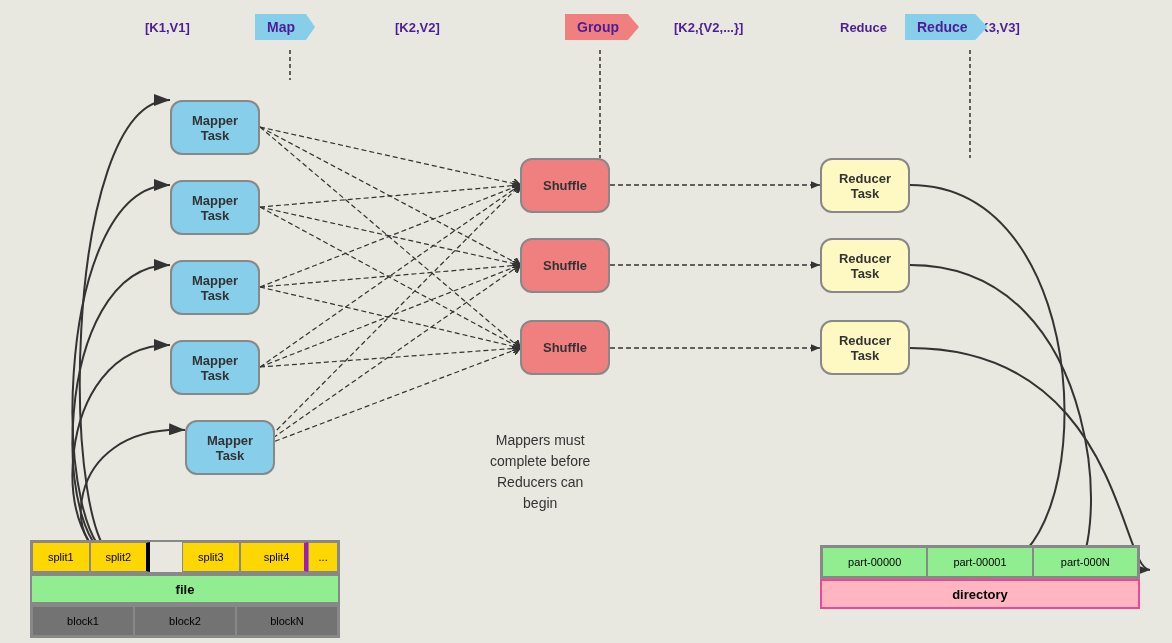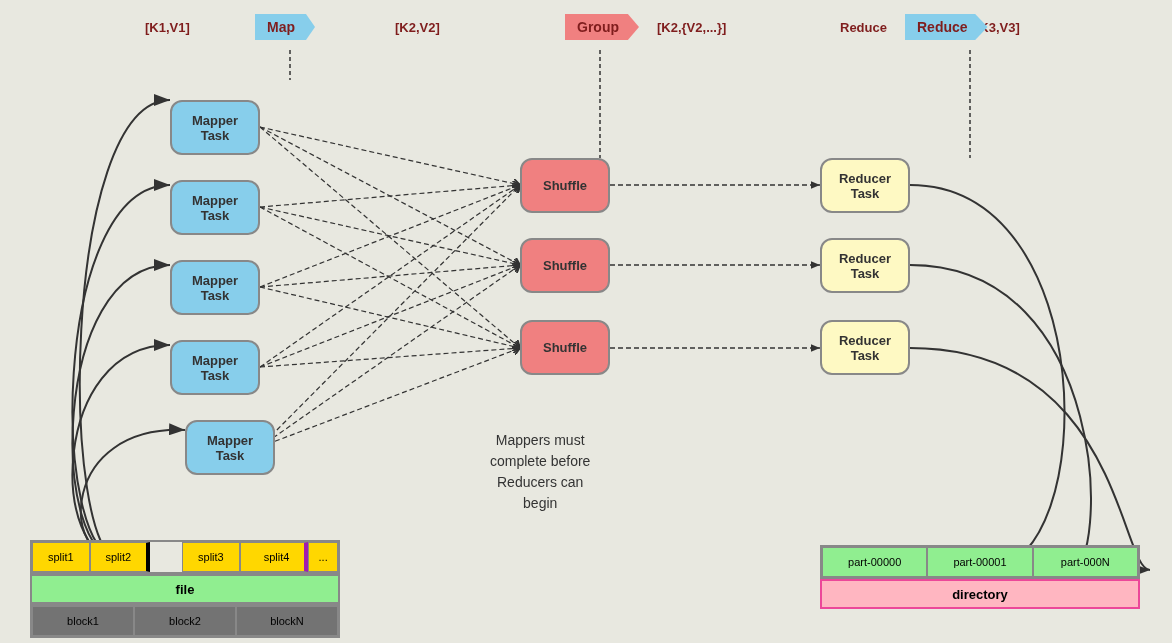--- a/index.html
+++ b/index.html
@@ -16,21 +16,21 @@
       width: 1172px;
       height: 643px;
     }
     .pentagon {
       display: inline-flex;
       align-items: center;
       justify-content: center;
       padding: 5px 20px 5px 12px;
       font-size: 14px;
       font-weight: bold;
-      color: #7f1d1d;
+      color: #4c1d95;
       clip-path: polygon(0 0, 85% 0, 100% 50%, 85% 100%, 0 100%);
     }
     .pentagon-blue {
       background: #87CEEB;
     }
     .pentagon-red {
       background: #F08080;
     }
     
     .task-box {
@@ -112,21 +112,21 @@
       top: 0;
       left: 0;
       width: 1172px;
       height: 643px;
       pointer-events: none;
     }
     .label-text {
       position: absolute;
       font-size: 13px;
       font-weight: bold;
-      color: #7f1d1d;
+      color: #4c1d95;
     }
     .note-text {
       position: absolute;
       font-size: 14px;
       color: #333;
       text-align: center;
       line-height: 1.5;
     }
   </style>
 </head>
@@ -182,21 +182,21 @@
     <line x1="610" y1="265" x2="820" y2="265" stroke="#333" stroke-width="1.5" stroke-dasharray="5,3" marker-end="url(#arrowhead-small)"></line>
     <line x1="610" y1="348" x2="820" y2="348" stroke="#333" stroke-width="1.5" stroke-dasharray="5,3" marker-end="url(#arrowhead-small)"></line>
 
     <path d="M 910,185 C 1100,185 1100,560 990,570" stroke="#333" stroke-width="2" fill="none" marker-end="url(#arrowhead)"></path>
     <path d="M 910,265 C 1110,265 1110,565 1070,575" stroke="#333" stroke-width="2" fill="none" marker-end="url(#arrowhead)"></path>
     <path d="M 910,348 C 1120,348 1120,570 1150,570" stroke="#333" stroke-width="2" fill="none" marker-end="url(#arrowhead)"></path>
   </svg>
 
   <div class="label-text" style="left:145px; top:20px;">[K1,V1]</div>
   <div class="label-text" style="left:395px; top:20px;">[K2,V2]</div>
-  <div class="label-text" style="left:657px; top:20px;">[K2,{V2,...}]</div>
+  <div class="label-text" style="left:674px; top:20px;">[K2,{V2,...}]</div>
   <div class="label-text" style="left:840px; top:20px;">Reduce</div>
   <div class="label-text" style="left:975px; top:20px;">[K3,V3]</div>
 
   <div style="position:absolute; left:255px; top:14px;">
     <div class="pentagon pentagon-blue">Map</div>
   </div>
 
   <div style="position:absolute; left:565px; top:14px;">
     <div class="pentagon pentagon-red">Group</div>
   </div>

